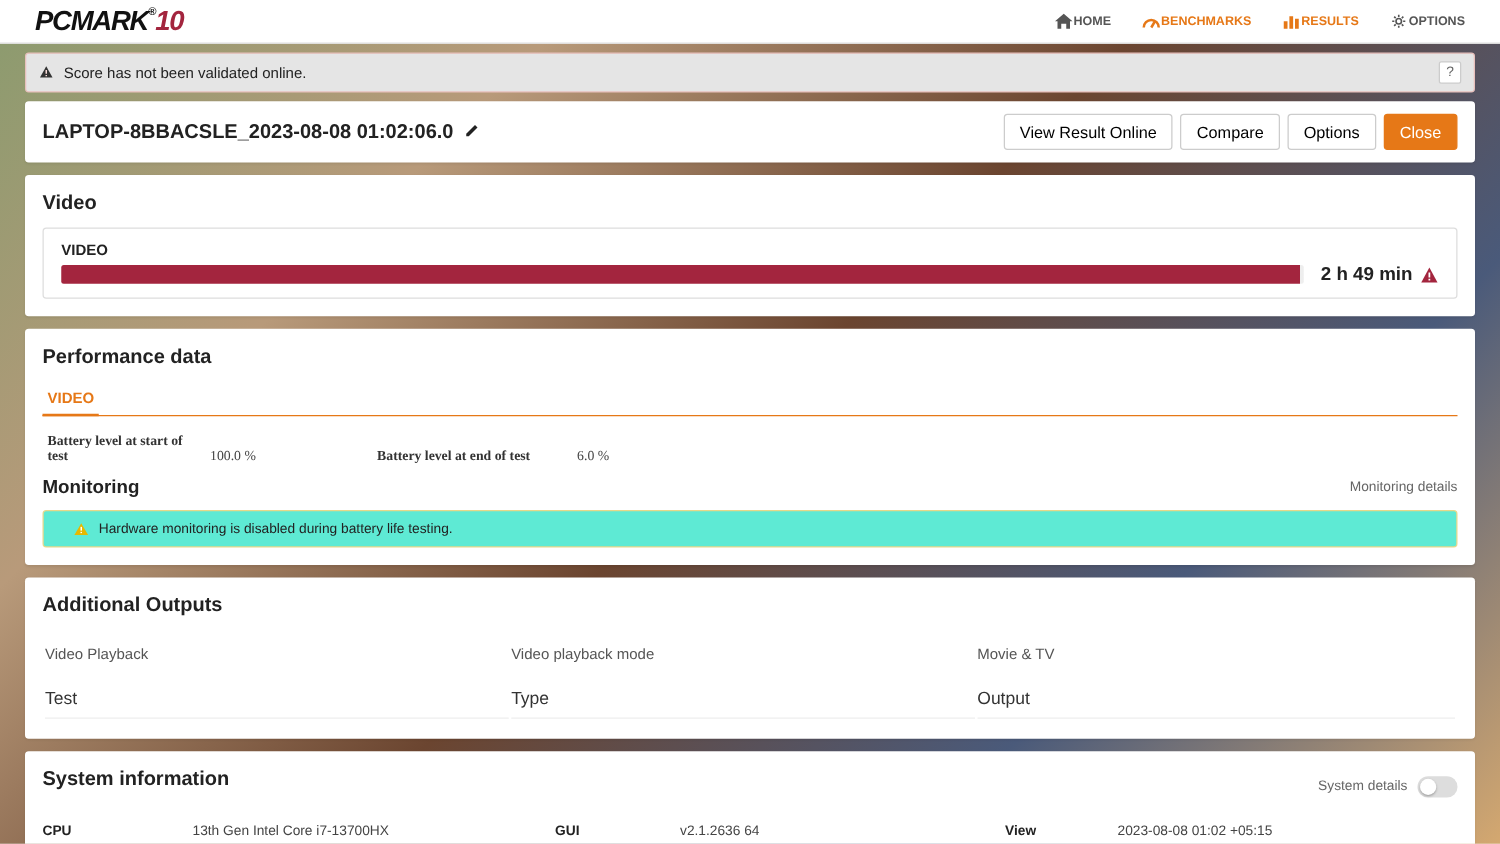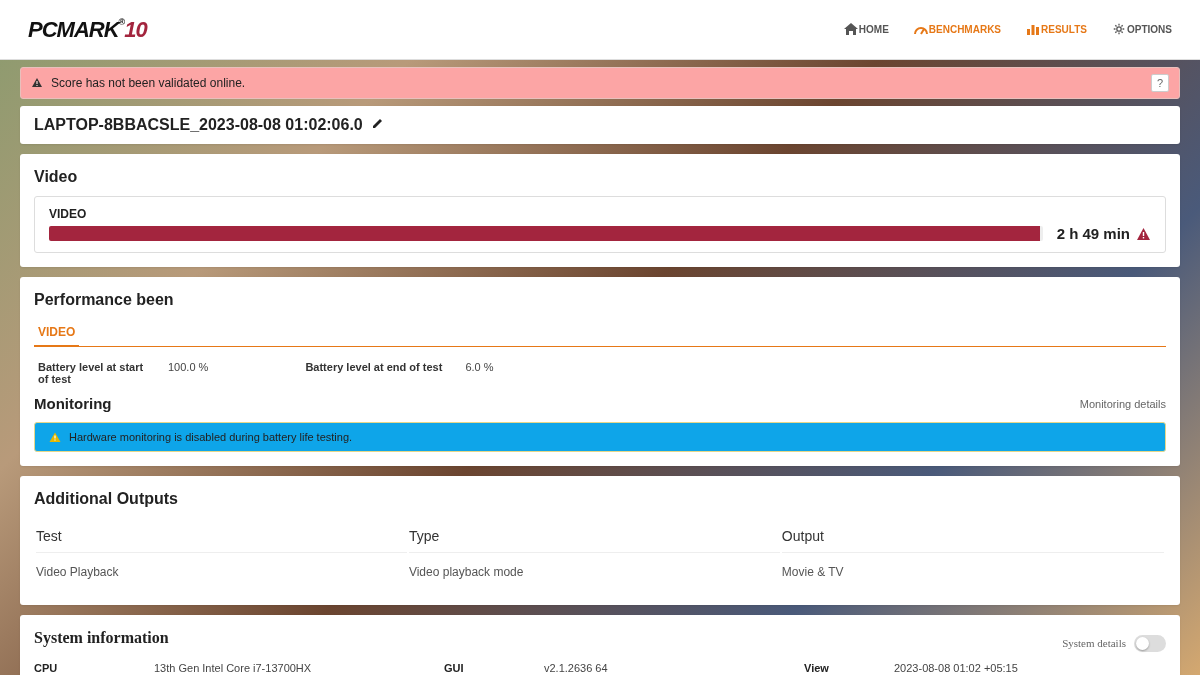--- a/index.html
+++ b/index.html
@@ -1,56 +1,56 @@
 <!DOCTYPE html>
 <html><head>
 <meta charset="utf-8">
 <style>
 * { margin: 0; padding: 0; box-sizing: border-box; }
 body { font-family: -apple-system, BlinkMacSystemFont, "Segoe UI", Arial, sans-serif; font-size: 13px; color: #222; background: linear-gradient(135deg, #8a9b6e 0%, #b89a7a 25%, #6b4530 50%, #4a5a7a 75%, #d4a870 100%); width: 1200px; height: 675px; overflow: hidden; }
-.topbar { background: #fff; height: 60px; display: flex; align-items: center; justify-content: space-between; padding: 0 28px; border-bottom: 1px solid #ddd; }
+.topbar { background: #fff; height: 35px; display: flex; align-items: center; justify-content: space-between; padding: 0 28px; border-bottom: 1px solid #ddd; }
 .logo { font-family: Arial, sans-serif; font-weight: 900; font-size: 22px; letter-spacing: -1px; font-style: italic; }
 .logo .pc { color: #111; }
 .logo .mark { color: #111; }
 .logo .ten { color: #a3253e; }
 .logo sup { font-size: 9px; color: #111; font-style: normal; vertical-align: top; }
 .nav { display: flex; gap: 24px; }
 .nav-item { display: flex; flex-direction: row; align-items: center; font-size: 10px; font-weight: 600; color: #555; cursor: pointer; }
 .nav-item.active { color: #e67817; }
 .nav-icon { height: 16px; display: flex; align-items: center; justify-content: center; margin-bottom: 1px; }
 .content { padding: 0 20px; }
-.alert { background: #fca5a5; border: 1px solid #e8c0bc; border-radius: 3px; padding: 6px 10px; margin: 7px 0; display: flex; align-items: center; justify-content: space-between; font-size: 12px; }
+.alert { background: #e5e5e5; border: 1px solid #e8c0bc; border-radius: 3px; padding: 6px 10px; margin: 7px 0; display: flex; align-items: center; justify-content: space-between; font-size: 12px; }
 .alert-left { display: flex; align-items: center; gap: 8px; }
 .alert-help { background: #fff; border: 1px solid #ccc; border-radius: 2px; width: 18px; height: 18px; display: flex; align-items: center; justify-content: center; font-size: 11px; color: #666; cursor: pointer; }
 .titlebar { background: #fff; border-radius: 3px; padding: 10px 14px; margin-bottom: 10px; display: flex; align-items: center; justify-content: space-between; box-shadow: 0 1px 2px rgba(0,0,0,0.08); }
 .title { font-size: 16px; font-weight: 700; display: flex; align-items: flex-start; gap: 8px; }
 .btns { display: flex; gap: 6px; }
 .btn { background: #fff; border: 1px solid #ccc; border-radius: 3px; padding: 6px 12px; font-size: 13px; cursor: pointer; }
 .btn-primary { background: #e67817; border-color: #e67817; color: #fff; }
 .card { background: #fff; border-radius: 3px; padding: 14px; margin-bottom: 10px; box-shadow: 0 1px 2px rgba(0,0,0,0.08); }
 .card h2 { font-size: 16px; font-weight: 700; margin-bottom: 10px; }
 .video-box { border: 1px solid #ddd; border-radius: 3px; padding: 10px 14px; }
 .video-label { font-size: 12px; font-weight: 600; margin-bottom: 4px; }
 .bar-row { display: flex; align-items: center; gap: 14px; }
 .bar { flex: 1; height: 15px; background: #a3253e; background: linear-gradient(to right, #a3253e 0%, #a3253e 99.7%, #eee 99.7%); border-radius: 2px; }
 .bar-time { font-size: 15px; font-weight: 700; display: flex; align-items: center; gap: 6px; }
 .tab-active { color: #e67817; font-size: 12px; font-weight: 700; padding: 6px 4px; border-bottom: 2px solid #e67817; display: inline-block; }
 .tab-underline { border-bottom: 1px solid #e67817; margin-top: -1px; margin-bottom: 14px; }
 .perf-row { display: flex; gap: 40px; padding: 0 4px 10px; }
-.perf-item { display: flex; gap: 20px; align-items: flex-start; }
+.perf-item { display: flex; gap: 20px; align-items: flex-end; font-family: Liberation Serif, serif; }
 .perf-label { font-size: 11px; font-weight: 700; color: #333; width: 110px; }
 .perf-val { font-size: 11px; color: #444; }
 .mon-head { display: flex; justify-content: space-between; align-items: center; margin-bottom: 10px; }
 .mon-head h3 { font-size: 15px; font-weight: 700; }
 .mon-link { font-size: 11px; color: #666; cursor: pointer; }
-.warn-box { background: #0ea5e9; border: 1px solid #e6d88a; border-radius: 3px; padding: 8px 14px; font-size: 11px; display: flex; align-items: center; gap: 8px; }
+.warn-box { background: #5eead4; border: 1px solid #e6d88a; border-radius: 3px; padding: 8px 24px; font-size: 11px; display: flex; align-items: center; gap: 8px; }
 .table { width: 100%; font-size: 12px; }
 .table th { text-align: left; font-weight: 400; padding: 8px 0; border-bottom: 1px solid #eee; color: #333; font-size: 14px; }
 .table td { padding: 10px 0; color: #555; font-size: 12px; }
-.sysinfo-head { display: flex; justify-content: space-between; align-items: center; margin-bottom: 5px; font-family: Liberation Serif, serif; }
+.sysinfo-head { display: flex; justify-content: space-between; align-items: center; margin-bottom: 16px; }
 .sysinfo-head h2 { font-size: 16px; font-weight: 700; }
 .toggle-wrap { display: flex; align-items: center; gap: 8px; font-size: 11px; color: #666; }
 .toggle { width: 32px; height: 17px; background: #ddd; border-radius: 10px; position: relative; cursor: pointer; }
 .toggle::after { content: ''; position: absolute; width: 13px; height: 13px; background: #fff; border-radius: 50%; top: 2px; left: 2px; box-shadow: 0 1px 2px rgba(0,0,0,0.3); }
 .sys-grid { display: grid; grid-template-columns: 120px 290px 100px 260px 90px auto; row-gap: 21px; font-size: 11px; }
 .sys-grid .k { font-weight: 700; color: #222; }
 .sys-grid .v { color: #444; }
 svg { display: block; }
 </style>
 </head>
@@ -117,20 +117,26 @@
   </div>
 
   <div class="titlebar">
     <div class="title">
       <span>LAPTOP-8BBACSLE_2023-08-08 01:02:06.0</span>
       <span>
           <svg width="14" height="14" viewBox="0 0 14 14">
             <path d="M2 10 L9 3 L11 5 L4 12 L2 12 Z" fill="#222"></path>
           </svg>
         </span>
+    </div>
+    <div class="btns">
+      <button class="btn">View Result Online</button>
+      <button class="btn">Compare</button>
+      <button class="btn">Options</button>
+      <button class="btn btn-primary">Close</button>
     </div>
   </div>
 
   <div class="card">
     <h2>Video</h2>
     <div class="video-box">
       <div class="video-label">VIDEO</div>
       <div class="bar-row">
         <div class="bar"></div>
         <div class="bar-time">
@@ -141,21 +147,21 @@
                 <rect x="6.8" y="5" width="1.4" height="4" fill="#fff"></rect>
                 <rect x="6.8" y="10" width="1.4" height="1.4" fill="#fff"></rect>
               </svg>
             </span>
         </div>
       </div>
     </div>
   </div>
 
   <div class="card">
-    <h2>Performance been</h2>
+    <h2>Performance data</h2>
     <div><span class="tab-active">VIDEO</span></div>
     <div class="tab-underline"></div>
     <div class="perf-row">
       <div class="perf-item">
         <div class="perf-label">Battery level at start of test</div>
         <div class="perf-val">100.0 %</div>
       </div>
       <div class="perf-item" style="margin-left:57px">
         <div class="perf-label" style="width:140px">Battery level at end of test</div>
         <div class="perf-val">6.0 %</div>
@@ -175,28 +181,28 @@
         </span>
       <span>Hardware monitoring is disabled during battery life testing.</span>
     </div>
   </div>
 
   <div class="card">
     <h2>Additional Outputs</h2>
     <table class="table">
       <tbody>
           <tr>
+        <td>Video Playback</td>
+        <td>Video playback mode</td>
+        <td>Movie &amp; TV</td>
+      </tr>
+      <tr>
         <th style="width:33%">Test</th>
         <th style="width:33%">Type</th>
         <th>Output</th>
-      </tr>
-      <tr>
-        <td>Video Playback</td>
-        <td>Video playback mode</td>
-        <td>Movie &amp; TV</td>
       </tr>
     </tbody>
       </table>
   </div>
 
   <div class="card">
     <div class="sysinfo-head">
       <h2>System information</h2>
       <div class="toggle-wrap">
         <span>System details</span>

